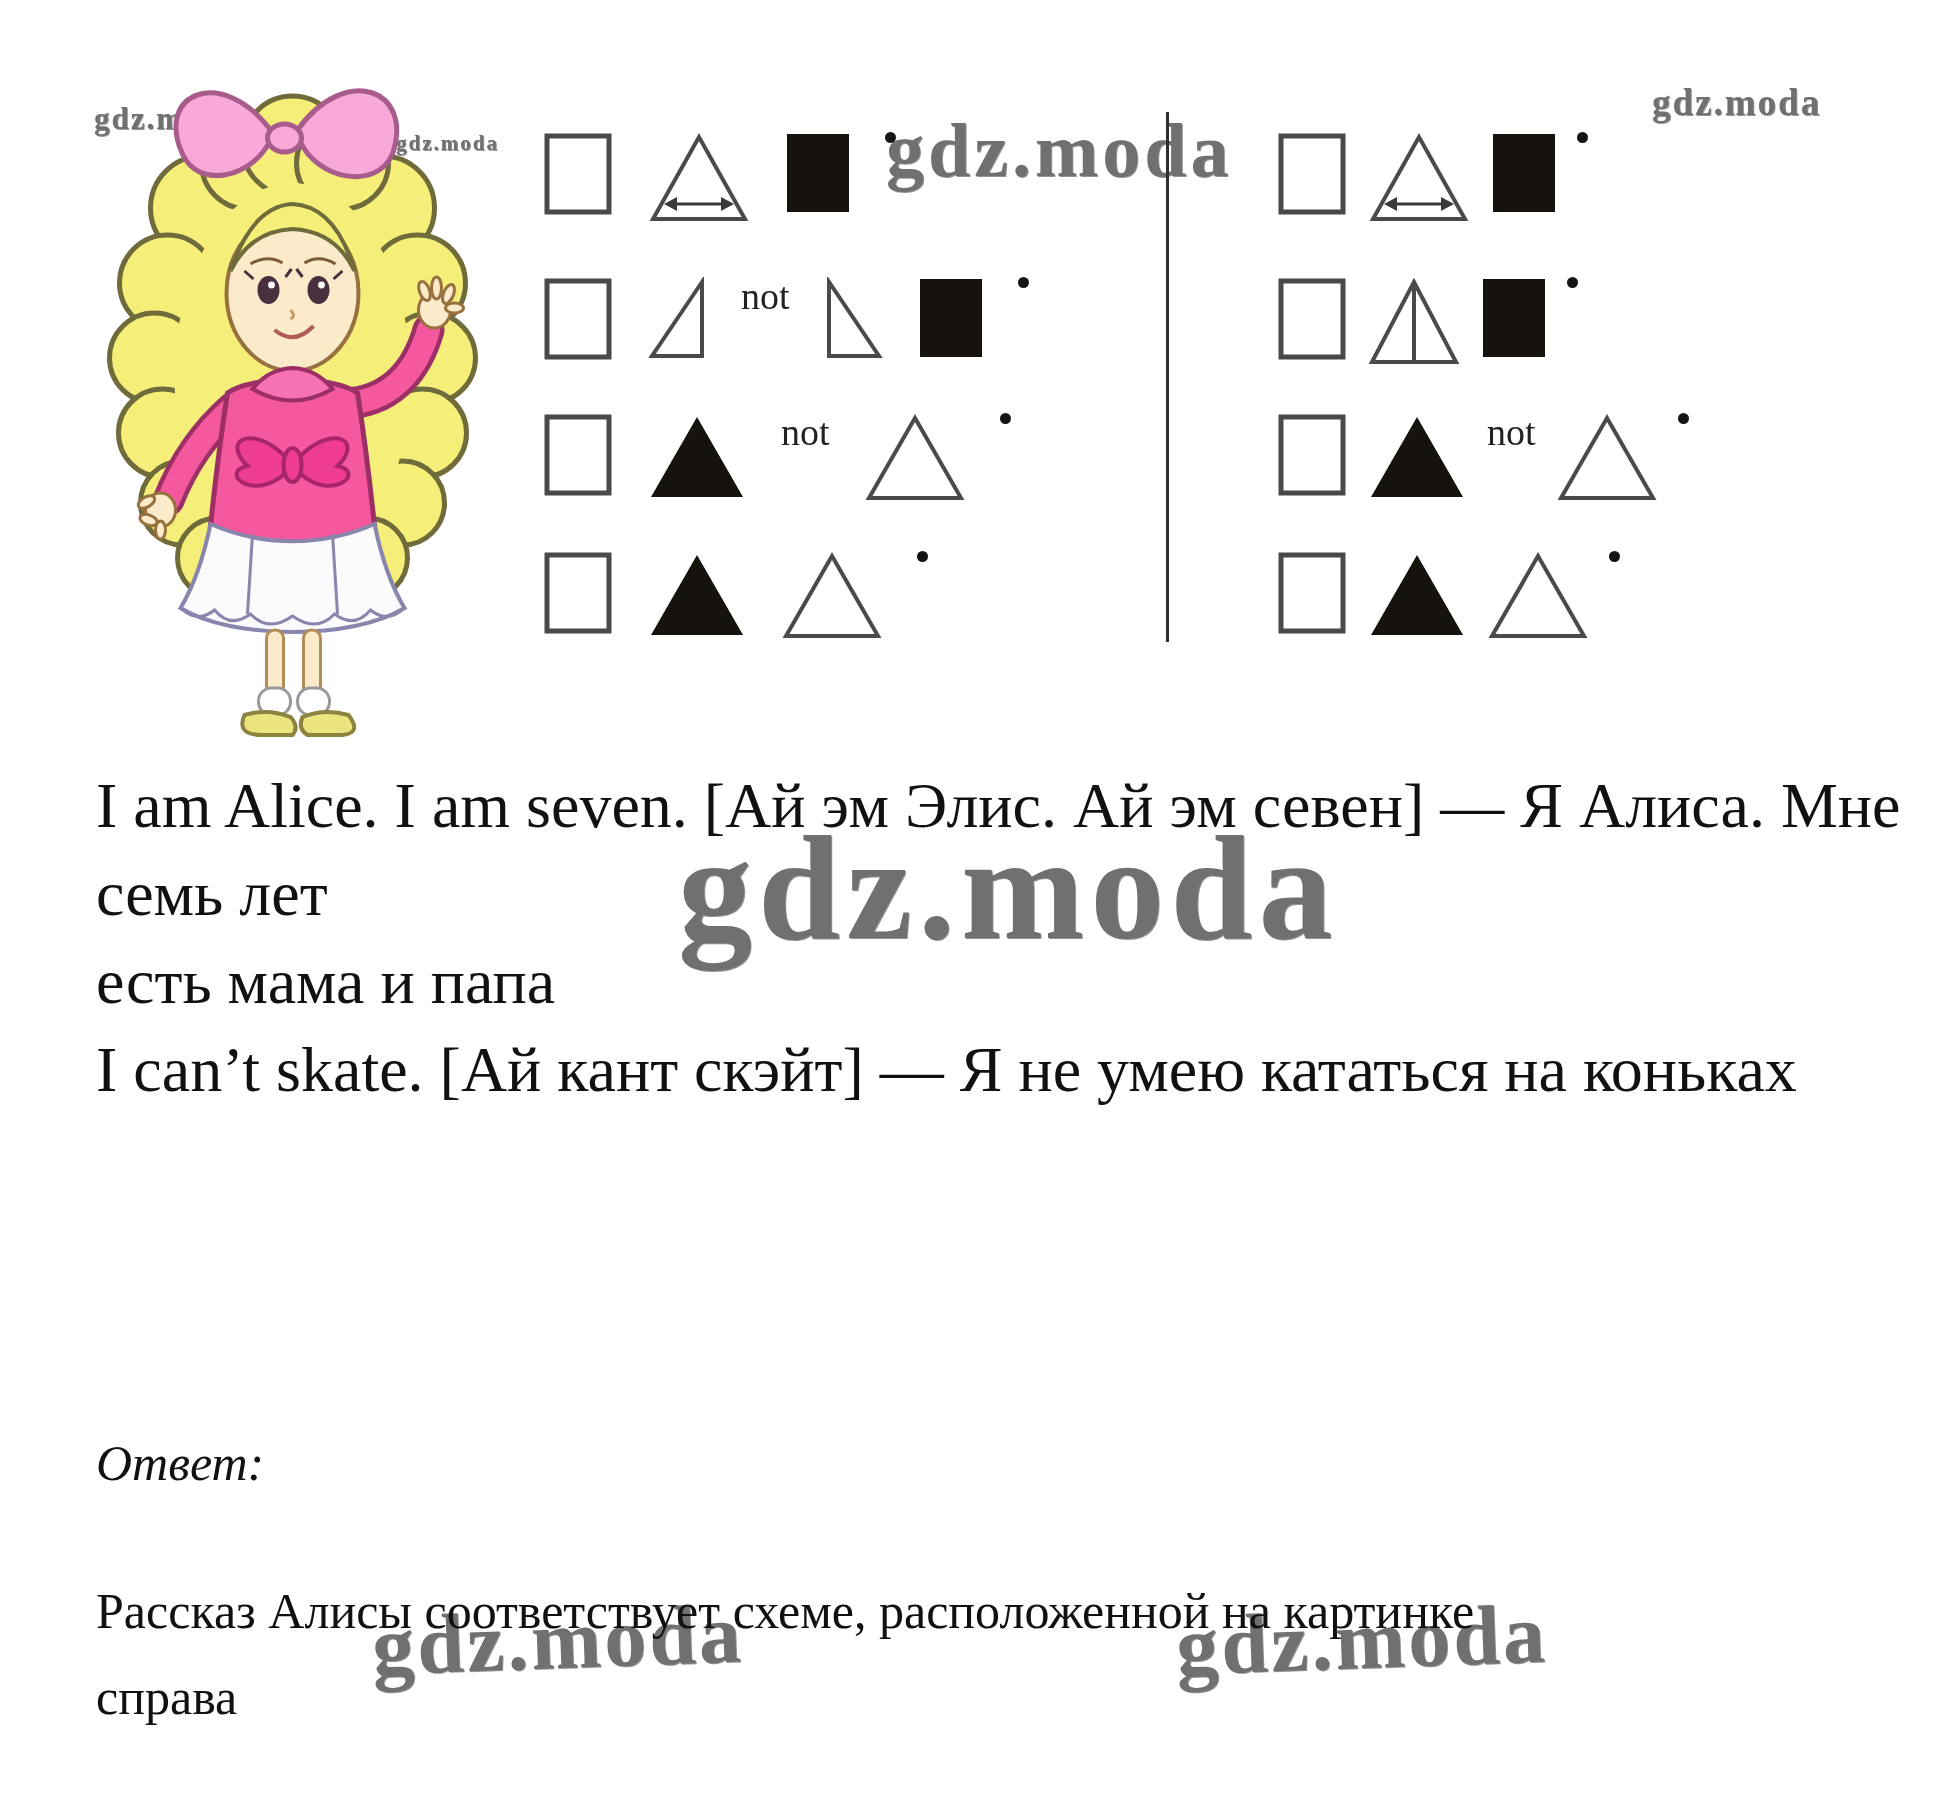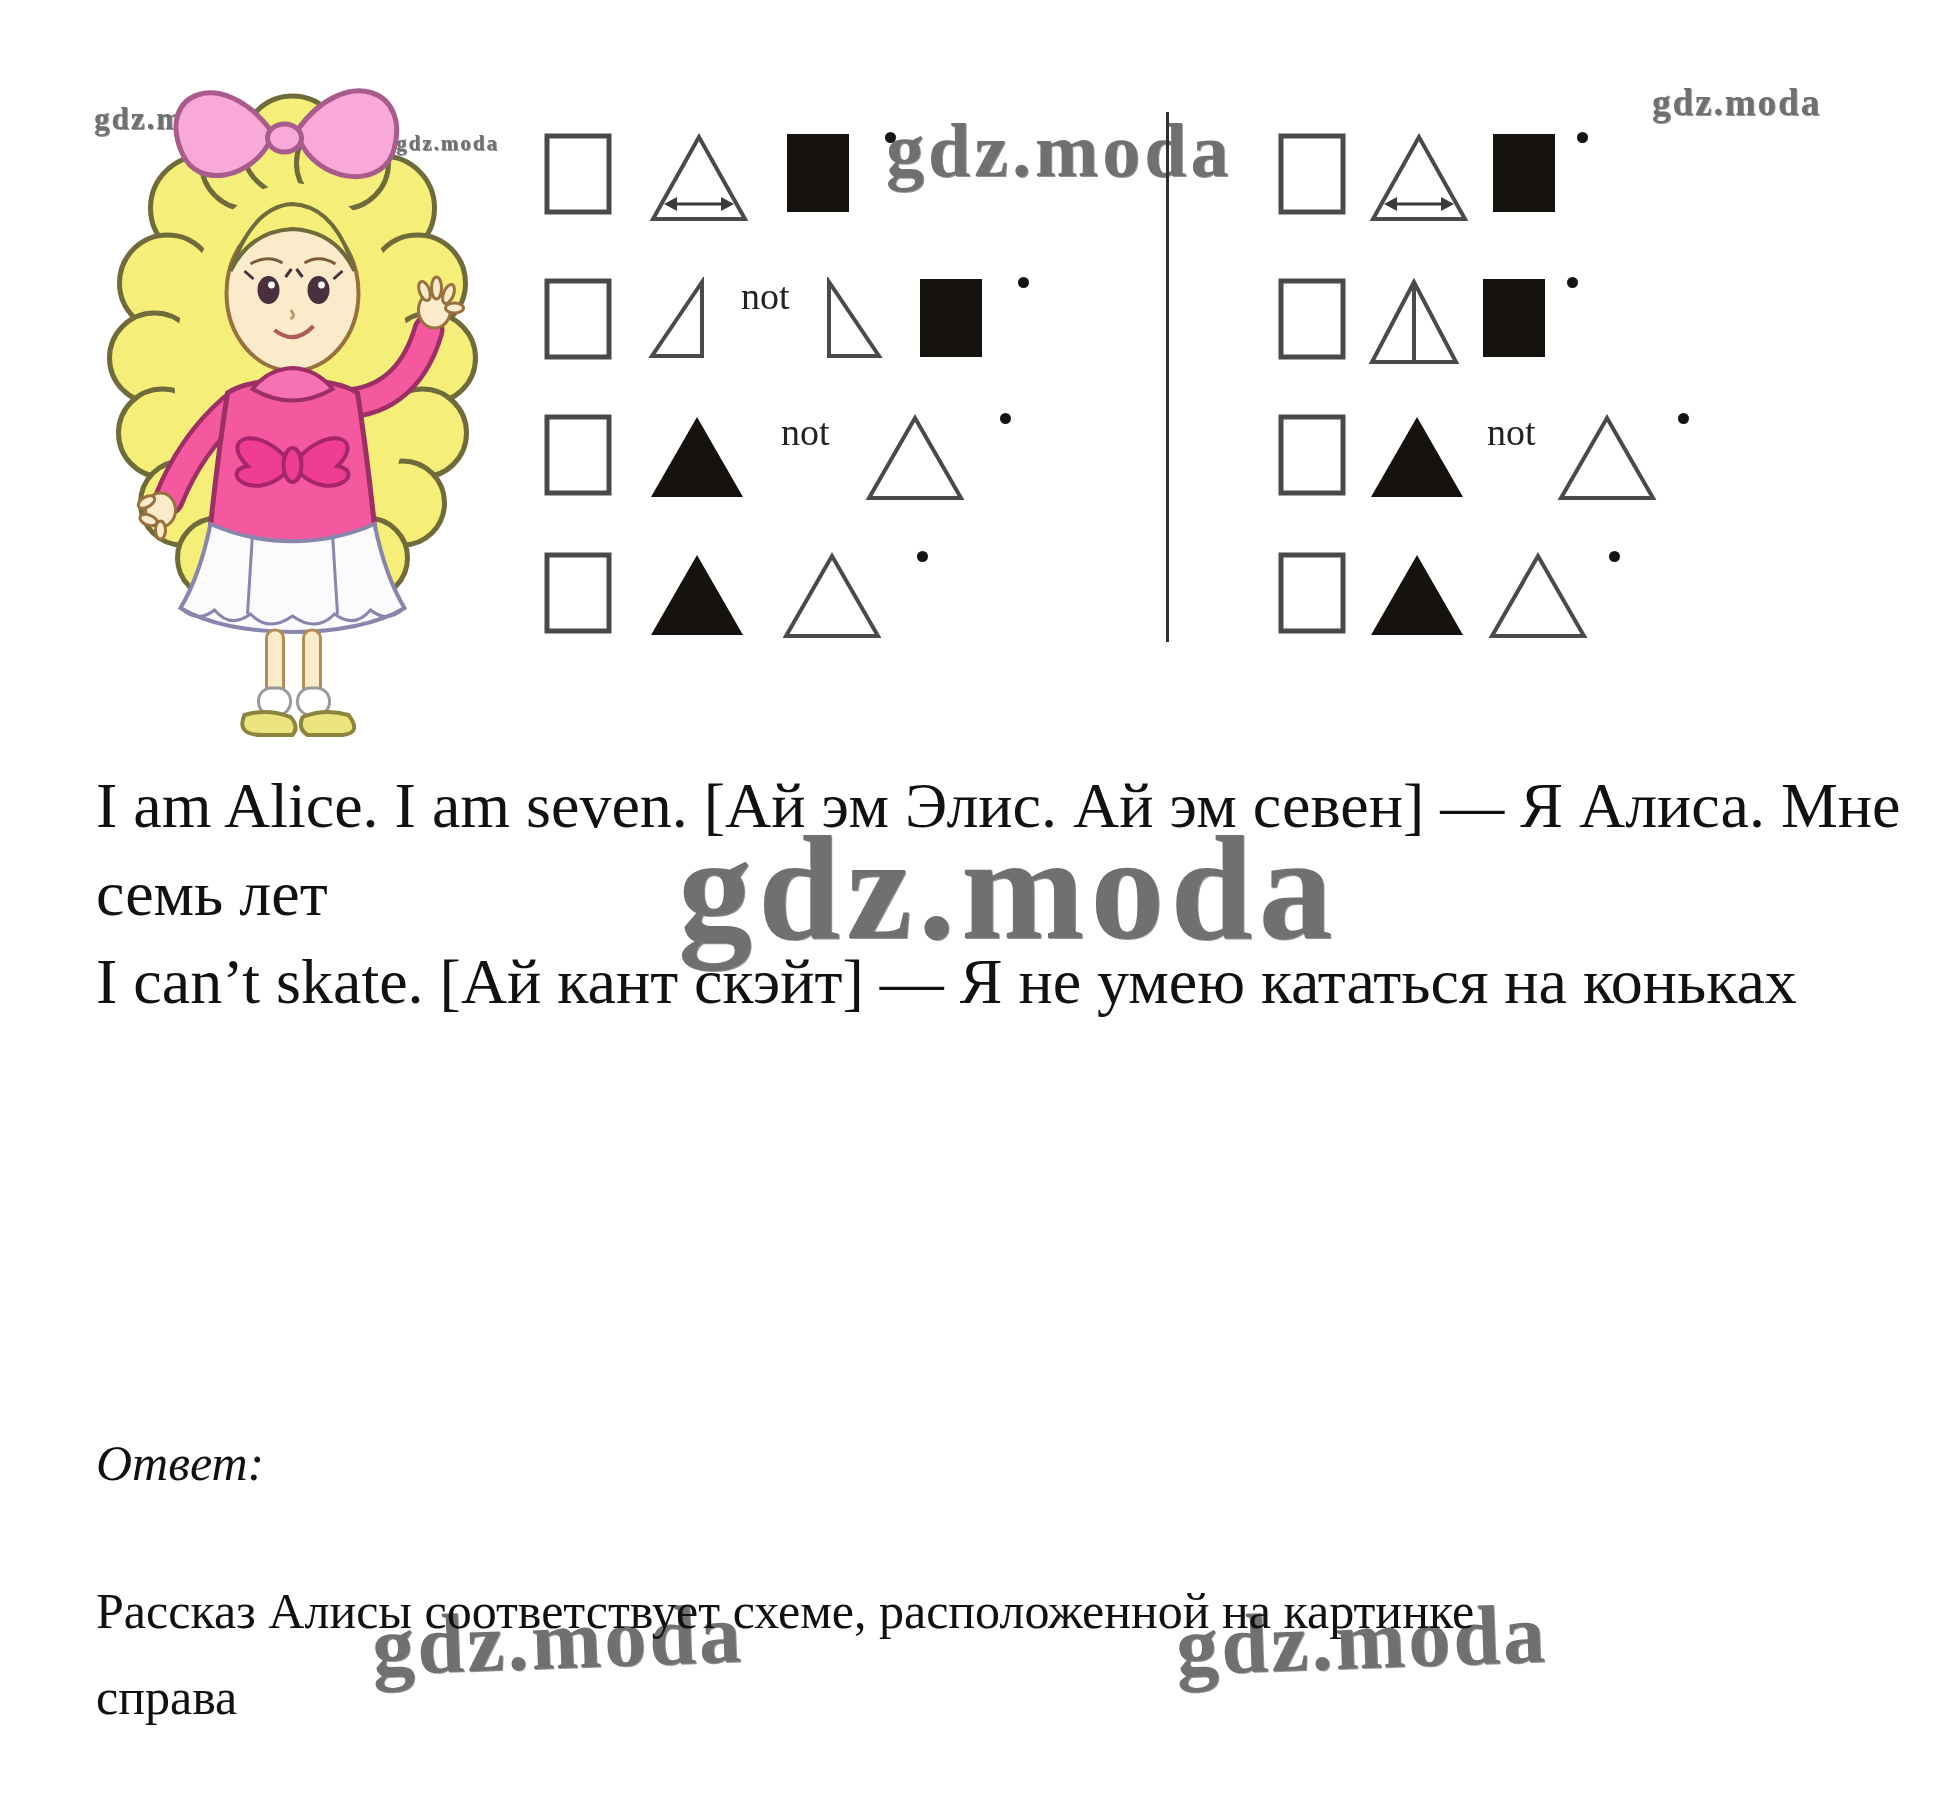--- a/index.html
+++ b/index.html
@@ -252,20 +252,21 @@
       <svg class="sh" width="102" height="90" viewBox="0 0 102 90">
         <polygon points="51,5 5,85 97,85" fill="none" stroke="#4a4a4a" stroke-width="4"></polygon>
       </svg>
       <span class="dot"></span>
     </div>
   </div>
 
 <div id="story">
   <div class="line">I am Alice. I am seven. [Ай эм Элис. Ай эм севен] — Я Алиса. Мне</div>
   <div class="line">семь лет</div>
+  <div class="line">есть мама и папа</div>
   <div class="line">I can’t skate. [Ай кант скэйт] — Я не умею кататься на коньках</div>
 </div>
 
 <div id="answer-label">Ответ:</div>
 <div id="answer">
   <div class="line">Рассказ Алисы соответствует схеме, расположенной на картинке</div>
   <div class="line">справа</div>
 </div>
 
 </body></html>

